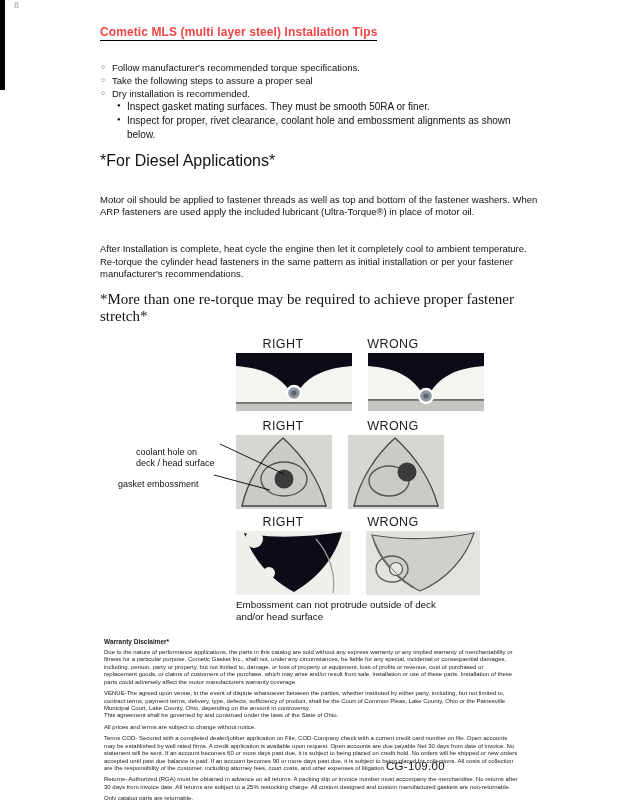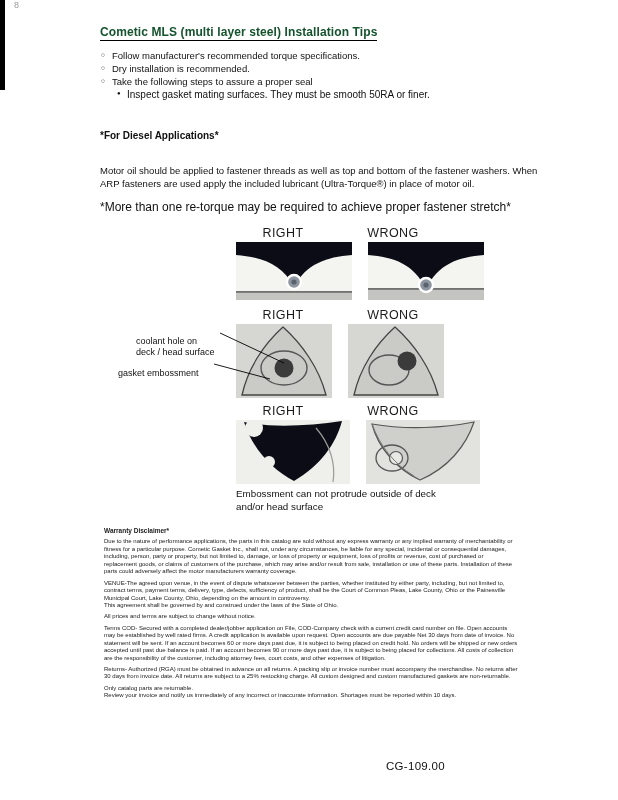--- a/index.html
+++ b/index.html
@@ -3,33 +3,33 @@
 <meta charset="utf-8">
 <style>
   * { margin:0; padding:0; box-sizing:border-box; }
   html,body { background:#ffffff; }
   body { font-family:"Liberation Sans", sans-serif; color:#111; }
   .page { position:relative; width:618px; height:800px; background:#ffffff; overflow:hidden; }
   .scan-edge-bar { position:absolute; left:0; top:0; width:5px; height:90px; background:#000; }
   .pencil-mark { position:absolute; left:14px; top:0; font-size:9px; color:#9a9a9a; }
   .content { padding:22px 78px 0 100px; }
 
-  .main-title { display:inline-block; font-size:12px; font-weight:bold; color:#14532d;
+  .main-title { display:inline-block; font-size:12px; font-weight:bold; color:#ef4444;
                 border-bottom:1.2px solid #000; padding-bottom:1px; letter-spacing:0.1px; }
 
-  .tips-list { list-style:none; margin-top:8px; font-size:9.5px; line-height:1.38; }
+  .tips-list { list-style:none; margin-top:20px; font-size:9.5px; line-height:1.38; }
   .tips-list > li { position:relative; padding-left:12px; }
   .tips-list > li::before { content:"○"; position:absolute; left:1px; top:2px; font-size:6.5px; }
   .sub-tips-list { list-style:none; margin-left:16px; font-size:10px; line-height:1.38; }
   .sub-tips-list > li { position:relative; padding-left:11px; }
   .sub-tips-list > li::before { content:"●"; position:absolute; left:1px; top:1px; font-size:6px; }
 
-  .diesel-heading { margin-top:28px; font-size:10px; font-weight:bold; }
+  .diesel-heading { margin-top:10px; font-size:16px; font-weight:normal; }
   .body-para { margin-top:24px; font-size:9.5px; line-height:1.33; max-width:440px; }
-  .retorque-note { margin-top:10px; font-size:12px; }
+  .retorque-note { margin-top:10px; font-size:15px;font-family:Liberation Serif, serif; }
 
   .diagram-block { position:relative; width:204px; margin-left:136px; }
   .db-rivets { margin-top:12px; }
   .db-holes  { margin-top:8px; }
   .db-emboss { margin-top:6px; }
   .dg-headers { display:flex; gap:16px; }
   .dg-headers span { width:116px; text-align:center; font-size:12.5px; color:#1a1a1a; letter-spacing:0.4px; }
   .dg-images { display:flex; gap:16px; margin-top:2px; }
   .dg-slot { width:116px; display:flex; justify-content:center; }
   .dg-caption { margin-top:4px; font-size:9.8px; line-height:1.28; white-space:pre-line; }
@@ -49,29 +49,31 @@
 
 <div class="page">
   <div class="scan-edge-bar"></div>
   <div class="pencil-mark">8</div>
 
   <div class="content">
     <h1 class="main-title">Cometic MLS (multi layer steel) Installation Tips</h1>
 
     <ul class="tips-list">
       <li>Follow manufacturer's recommended torque specifications.</li>
+      <li>Take the following steps to assure a proper seal</li>
       <li>Dry installation is recommended.</li>
-      <li>Take the following steps to assure a proper seal</li>
     </ul>
     <ul class="sub-tips-list">
       <li>Inspect gasket mating surfaces.  They must be smooth 50RA or finer.</li>
+      <li>Inspect for proper, rivet clearance, coolant hole and embossment alignments as shown below.</li>
     </ul>
 
     <h2 class="diesel-heading">*For Diesel Applications*</h2>
     <p class="body-para">Motor oil should be applied to fastener threads as well as top and bottom of the fastener washers. When ARP fasteners are used apply the included lubricant (Ultra-Torque®) in place of motor oil.</p>
+    <p class="body-para">After Installation is complete, heat cycle the engine then let it completely cool to ambient temperature. Re-torque the cylinder head fasteners in the same pattern as initial installation or per your fastener manufacturer's recommendations.</p>
     <p class="retorque-note">*More than one re-torque may be required to achieve proper fastener stretch*</p>
 
     
     <div class="diagram-block db-rivets">
       <div class="dg-headers">
         <span>RIGHT</span>
         <span>WRONG</span>
       </div>
       <div class="dg-images">
         <div class="dg-slot">

